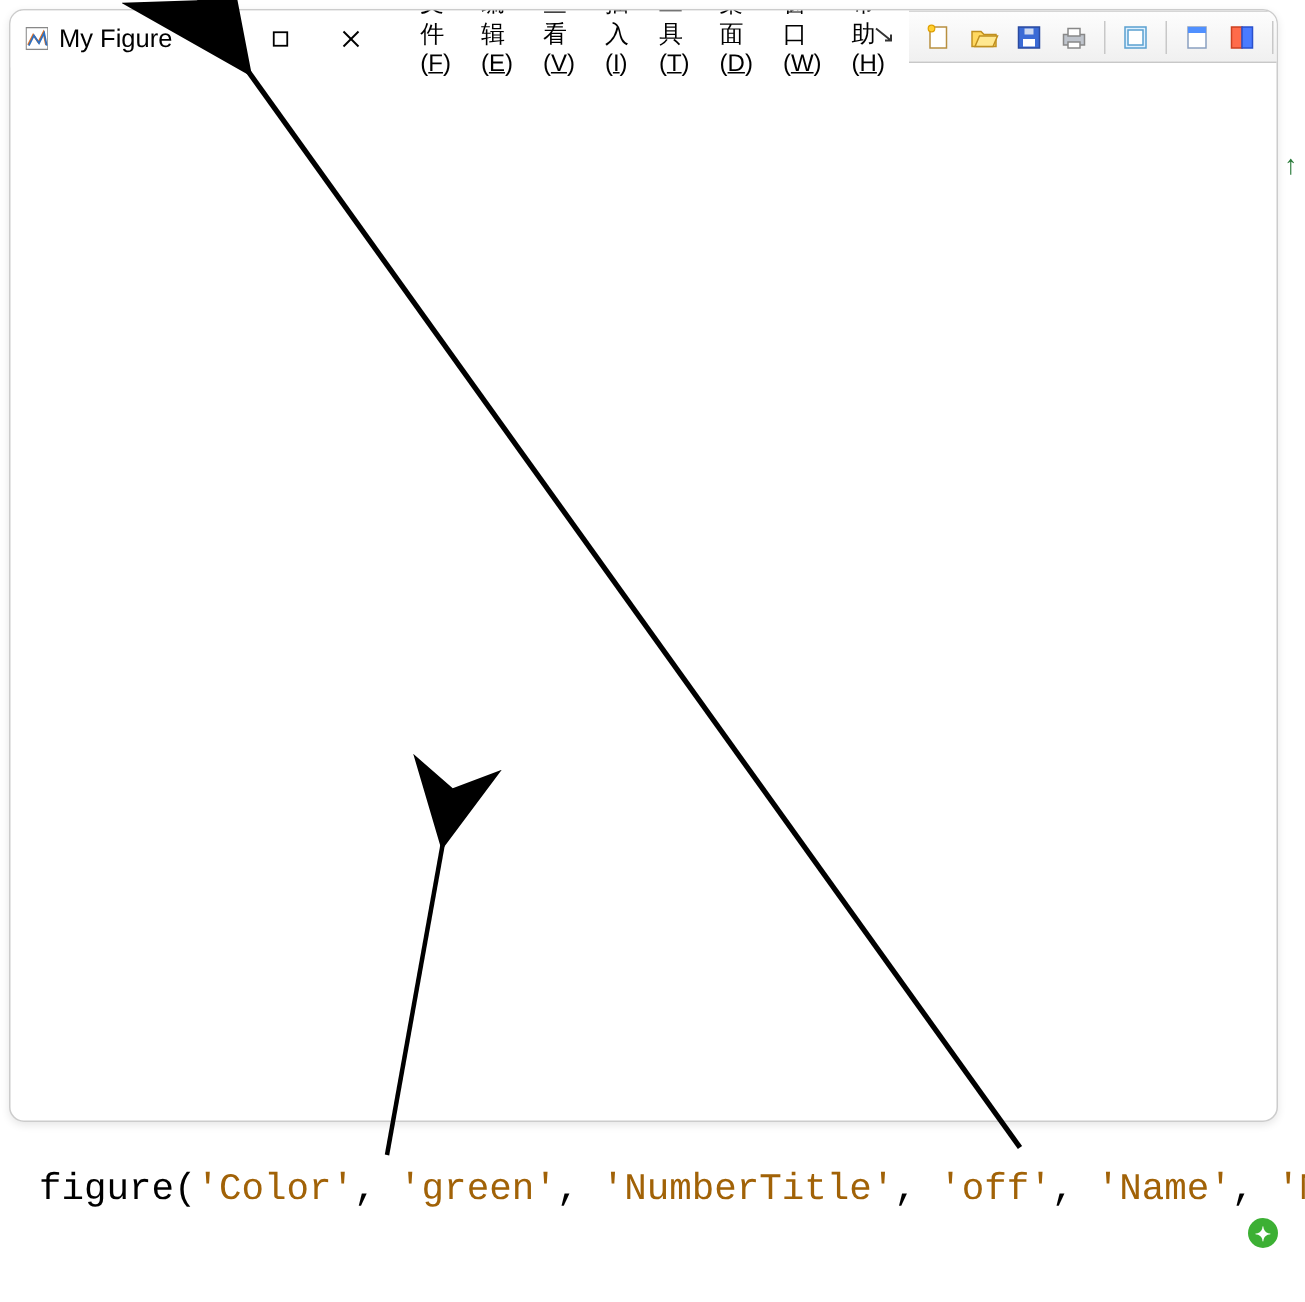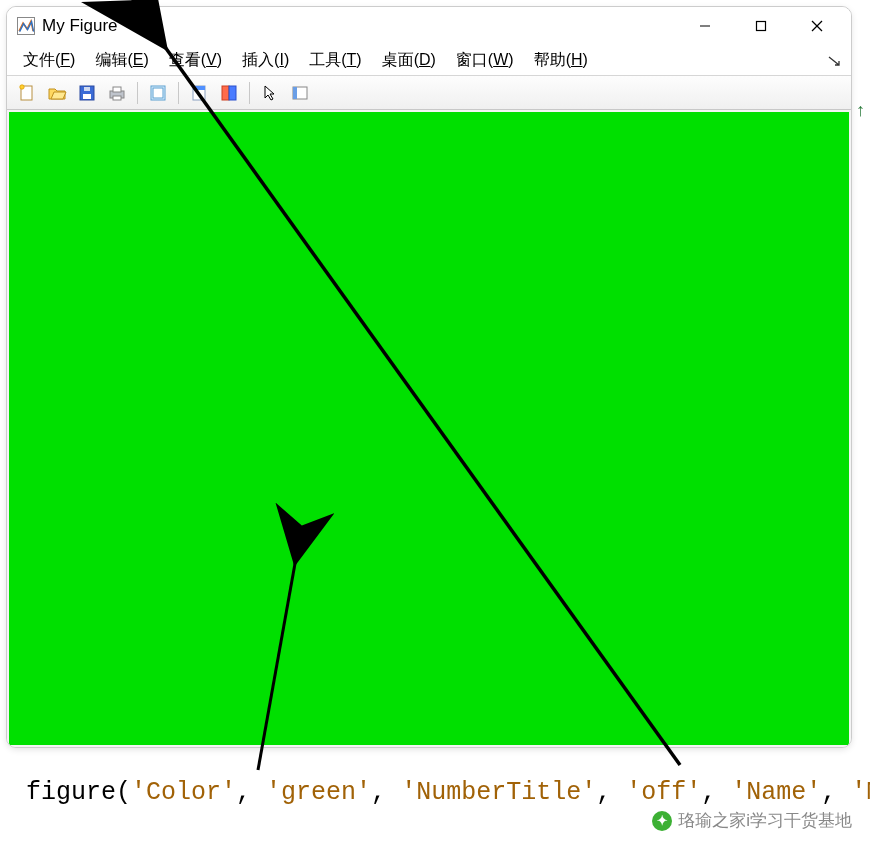--- a/index.html
+++ b/index.html
@@ -13,21 +13,21 @@
   }
   .window {
     position: absolute;
     left: 6px; top: 6px;
     width: 846px; height: 742px;
     background: #fff;
     border: 1px solid #ccc;
     border-radius: 10px;
     box-shadow: 0 2px 6px rgba(0,0,0,0.1);
     display: flex;
-    flex-direction: column;
+    flex-direction: row;
     overflow: hidden;
   }
   .titlebar {
     height: 38px;
     display: flex;
     align-items: center;
     padding: 0 6px 0 10px;
     font-size: 17px;
     color: #000;
     background: #fff;
@@ -268,14 +268,13 @@
   </defs>
   <line x1="258" y1="770" x2="296" y2="558" stroke="#000" stroke-width="3" marker-end="url(#arrowhead2)"></line>
 </svg>
 
 <div class="code-line">
   <span class="fn">figure</span>(<span class="str">'Color'</span>, <span class="str">'green'</span>, <span class="str">'NumberTitle'</span>, <span class="str">'off'</span>, <span class="str">'Name'</span>, <span class="str">'My Figure'</span>);
 </div>
 
 <div class="watermark">
   <span class="watermark-icon">✦</span>
-  <span>珞瑜之家i学习干货基地</span>
 </div>
 
 </body></html>

